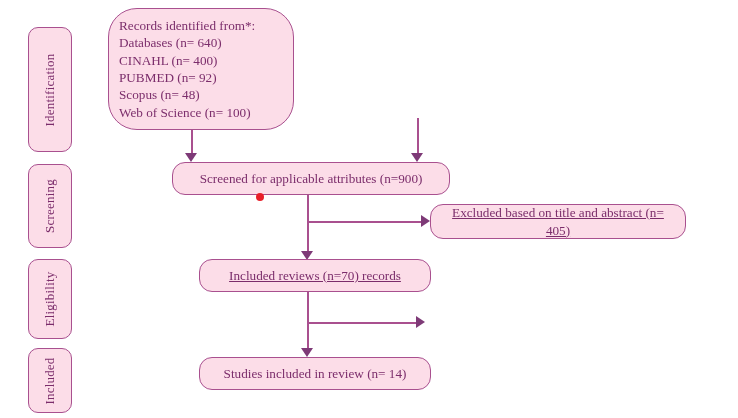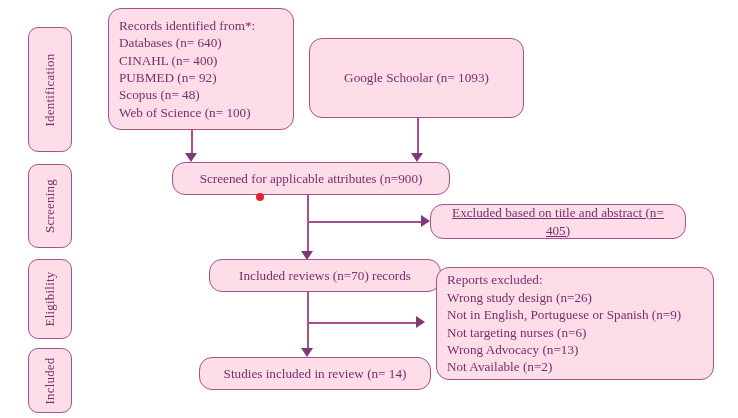--- a/index.html
+++ b/index.html
@@ -126,53 +126,42 @@
 
   <div class="vline" style="left:307px; top:292px; height:58px;"></div>
   <div class="arrow-down" style="left:301px; top:348px;"></div>
 
   <div class="hline" style="left:307px; top:221px; width:115px;"></div>
   <div class="arrow-right" style="left:421px; top:215px;"></div>
 
   <div class="hline" style="left:307px; top:322px; width:110px;"></div>
   <div class="arrow-right" style="left:416px; top:316px;"></div>
 
-  <div class="box left" style="left:108px; top:8px; width:186px; height:122px;">
+  <div class="box left" style="left:108px; top:8px; width:186px; height:122px;border-radius:29px;">
     <div class="box-inner">Records identified from*:
 Databases (n= 640)
 CINAHL (n= 400)
 PUBMED (n= 92)
 Scopus (n= 48)
 Web of Science (n= 100)</div>
   </div>
 
-  <div class="box center" style="left:309px; top:38px; width:215px; height:80px;">
-    <div class="box-inner">Google Schoolar (n= 1093)</div>
-  </div>
 
   <div class="box center" style="left:172px; top:162px; width:278px; height:33px;">
     <div class="box-inner">Screened for applicable attributes (n=900)</div>
   </div>
 
   <div class="box center" style="left:430px; top:204px; width:256px; height:35px;text-decoration:underline;">
     <div class="box-inner">Excluded based on title and abstract (n= 405)</div>
   </div>
 
-  <div class="box center" style="left:209px; top:259px; width:232px; height:33px;">
+  <div class="box center" style="left:199px; top:259px; width:232px; height:33px;text-decoration:underline;">
     <div class="box-inner">Included reviews (n=70) records</div>
   </div>
 
-  <div class="box left" style="left:436px; top:267px; width:278px; height:113px;">
-    <div class="box-inner">Reports excluded:
-Wrong study design (n=26)
-Not in English, Portuguese or Spanish (n=9)
-Not targeting nurses (n=6)
-Wrong Advocacy (n=13)
-Not Available (n=2)</div>
-  </div>
 
   <div class="box center" style="left:199px; top:357px; width:232px; height:33px;">
     <div class="box-inner">Studies included in review (n= 14)</div>
   </div>
 
   <div class="red-dot" style="left:256px; top:193px;"></div>
 
 </div>
 
 </body></html>

